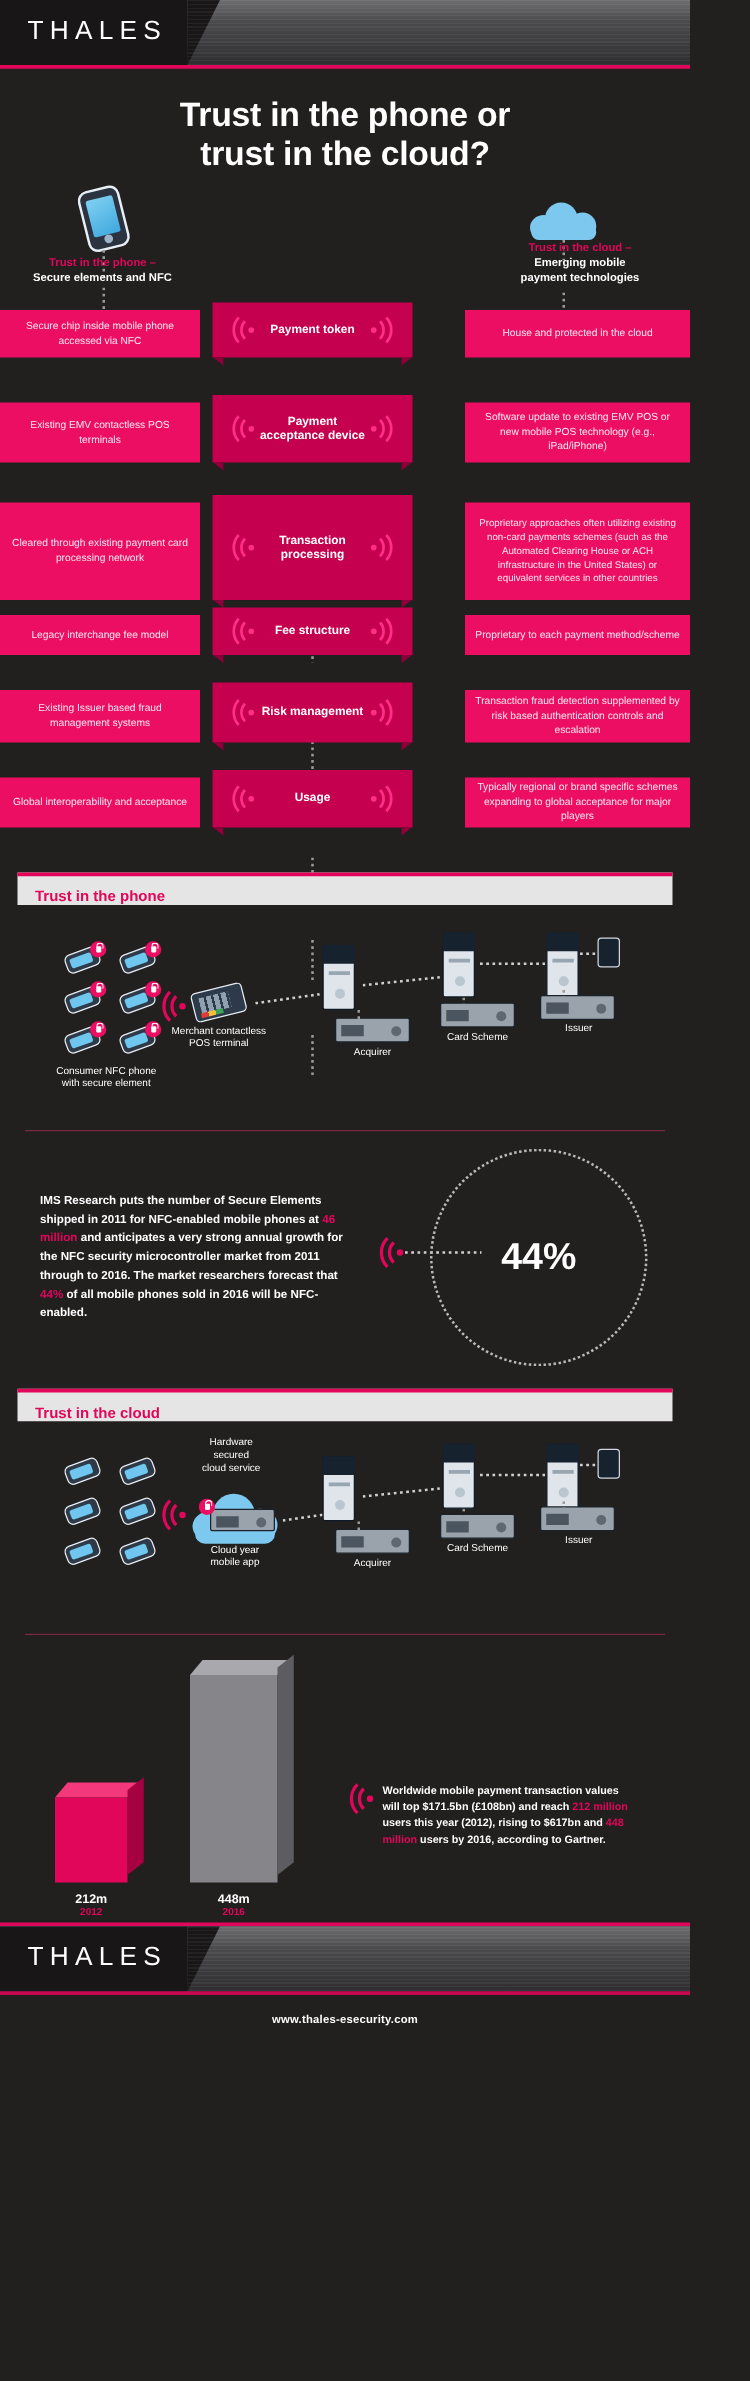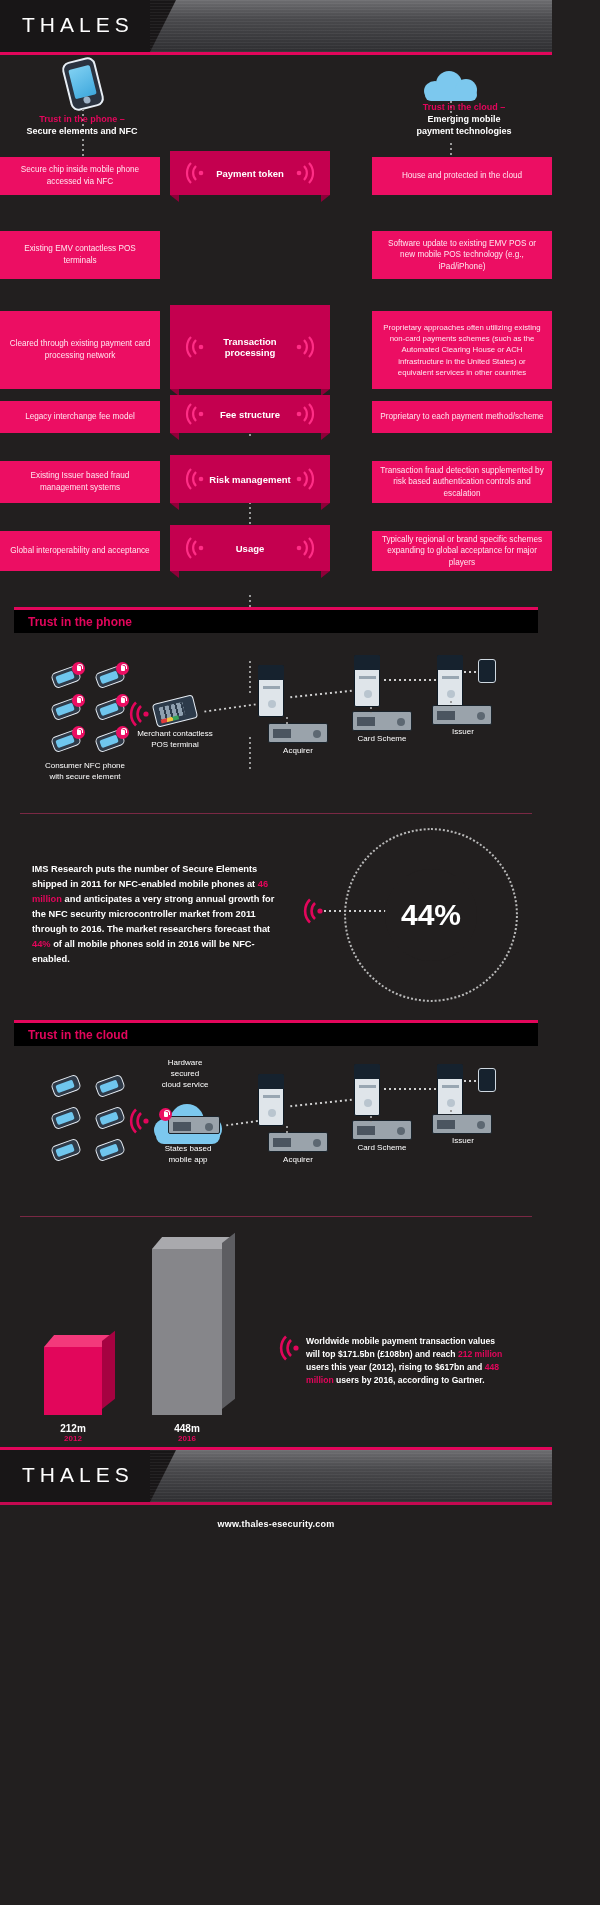--- a/index.html
+++ b/index.html
@@ -98,22 +98,22 @@
     position:absolute; bottom:-7px; width:9px; height:7px; background:#8e0039;
   }
   .row .mid .shadow-l { left:0; clip-path: polygon(0 0, 100% 0, 100% 100%); }
   .row .mid .shadow-r { right:0; clip-path: polygon(0 0, 100% 0, 0 100%); }
   .nfc { position:absolute; top:50%; transform:translateY(-50%); width:26px; height:22px; }
   .nfc.l { left:12px; }
   .nfc.r { right:12px; }
 
   
   .banner {
-    position:relative; height:26px; background:#000000;
-    border-top:3px solid #e2065b; display:flex; align-items:center;
+    position:relative; height:26px; background:#e5e5e5;
+    border-top:3px solid #e2065b; display:flex; align-items:flex-end;
   }
   .banner span { color:#e2065b; font-weight:bold; font-size:12px; padding-left:14px; }
 
   
   .netdiag { position:relative; height:180px; }
   .nd-label { position:absolute; font-size:8px; line-height:1.35; color:#ffffff; text-align:center; width:110px; }
   .srv { position:absolute; width:26px; height:52px; background:#dfe5ea;
          border:1px solid #0e1a24; border-radius:2px; }
   .srv .top { position:absolute; left:-1px; right:-1px; top:-1px; height:15px; background:#16222e; border-radius:2px 2px 0 0;}
   .srv .slot{ position:absolute; left:4px; top:20px; width:17px; height:3px; background:#98a6b2;}
@@ -180,20 +180,24 @@
 
 <div class="page">
 
   <div class="brandbar">
     <div class="notch"></div>
     <div class="stripes"></div>
     <div class="logo">THALES</div>
   </div>
   <div class="accentline"></div>
 
+  <div class="title-wrap">
+    <div class="title">Trust in the phone or</div>
+    <div class="title">trust in the cloud?</div>
+  </div>
 
   <div class="devrow">
     <div class="phone-icon">
       <div class="scr"></div>
       <div class="btn"></div>
     </div>
     <div class="dotted-v" style="left:82px; top:54px; height:24px;"></div>
 
     <div class="cloud-icon">
       <div class="c1"></div>
@@ -236,20 +240,35 @@
           <path d="M12 4 A10 10 0 0 1 12 18" stroke="#ff2e86" stroke-width="2.2" fill="none"></path>
           <path d="M17 1 A14.5 14.5 0 0 1 17 21" stroke="#ff2e86" stroke-width="2.2" fill="none"></path>
         </svg>
       </div>
       <div class="right" style="height:38px;">House and protected in the cloud</div>
     </div>
     <div class="dotted-v" style="left:249px; top:252px; height:30px;"></div>
 
     <div class="row" style="height:48px; margin-top:36px;">
       <div class="left" style="height:48px;">Existing EMV contactless POS terminals</div>
+      <div class="mid" style="height:54px;">
+        <span class="shadow-l"></span>
+          <span class="shadow-r"></span>
+        <svg class="nfc l" viewBox="0 0 26 22">
+          <circle cx="19" cy="11" r="2.3" fill="#ff2e86"></circle>
+          <path d="M14 4 A10 10 0 0 0 14 18" stroke="#ff2e86" stroke-width="2.2" fill="none"></path>
+          <path d="M9 1 A14.5 14.5 0 0 0 9 21" stroke="#ff2e86" stroke-width="2.2" fill="none"></path>
+        </svg>
+        <span style="max-width:90px;">Payment acceptance device</span>
+        <svg class="nfc r" viewBox="0 0 26 22">
+          <circle cx="7" cy="11" r="2.3" fill="#ff2e86"></circle>
+          <path d="M12 4 A10 10 0 0 1 12 18" stroke="#ff2e86" stroke-width="2.2" fill="none"></path>
+          <path d="M17 1 A14.5 14.5 0 0 1 17 21" stroke="#ff2e86" stroke-width="2.2" fill="none"></path>
+        </svg>
+      </div>
       <div class="right" style="height:48px;">Software update to existing EMV POS or new mobile POS technology (e.g., iPad/iPhone)</div>
     </div>
     <div class="dotted-v" style="left:249px; top:330px; height:38px;"></div>
 
     <div class="row" style="height:78px; margin-top:32px;">
       <div class="left" style="height:78px;">Cleared through existing payment card processing network</div>
       <div class="mid" style="height:84px;">
         <span class="shadow-l"></span>
           <span class="shadow-r"></span>
         <svg class="nfc l" viewBox="0 0 26 22">
@@ -500,21 +519,21 @@
       <div class="c2" style="left:18px;top:2px;width:34px;height:34px;"></div>
       <div class="c3" style="left:42px;top:14px;width:28px;height:26px;"></div>
       <div class="base" style="left:4px;top:26px;width:64px;height:16px;border-radius:8px;"></div>
     </div>
     <div class="box" style="left:168px; top:70px; width:52px; height:18px;">
       <div class="face"></div>
         <div class="knob"></div>
     </div>
     <div class="lock" style="left:159px; top:62px;"></div>
     <div class="nd-label" style="left:133px; top:98px;">
-      <span>States based</span><br>
+      <span>Cloud year</span><br>
       <span>mobile app</span>
     </div>
 
     <div class="dline" style="left:226px; top:76px; width:34px; transform:rotate(-8deg);"></div>
 
     <div class="srv" style="left:258px; top:28px;">
       <div class="top"></div>
         <div class="slot"></div>
         <div class="dot"></div>
     </div>

